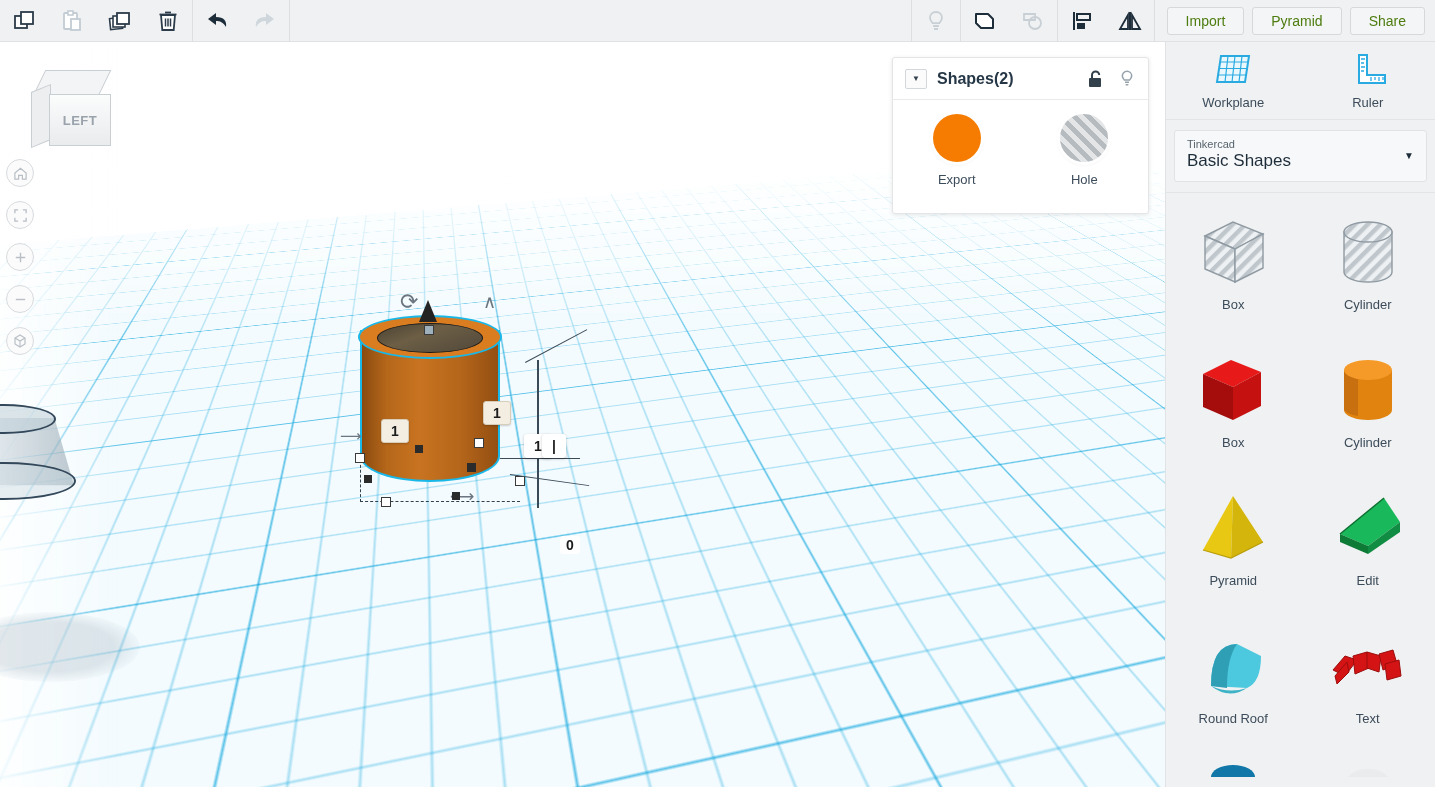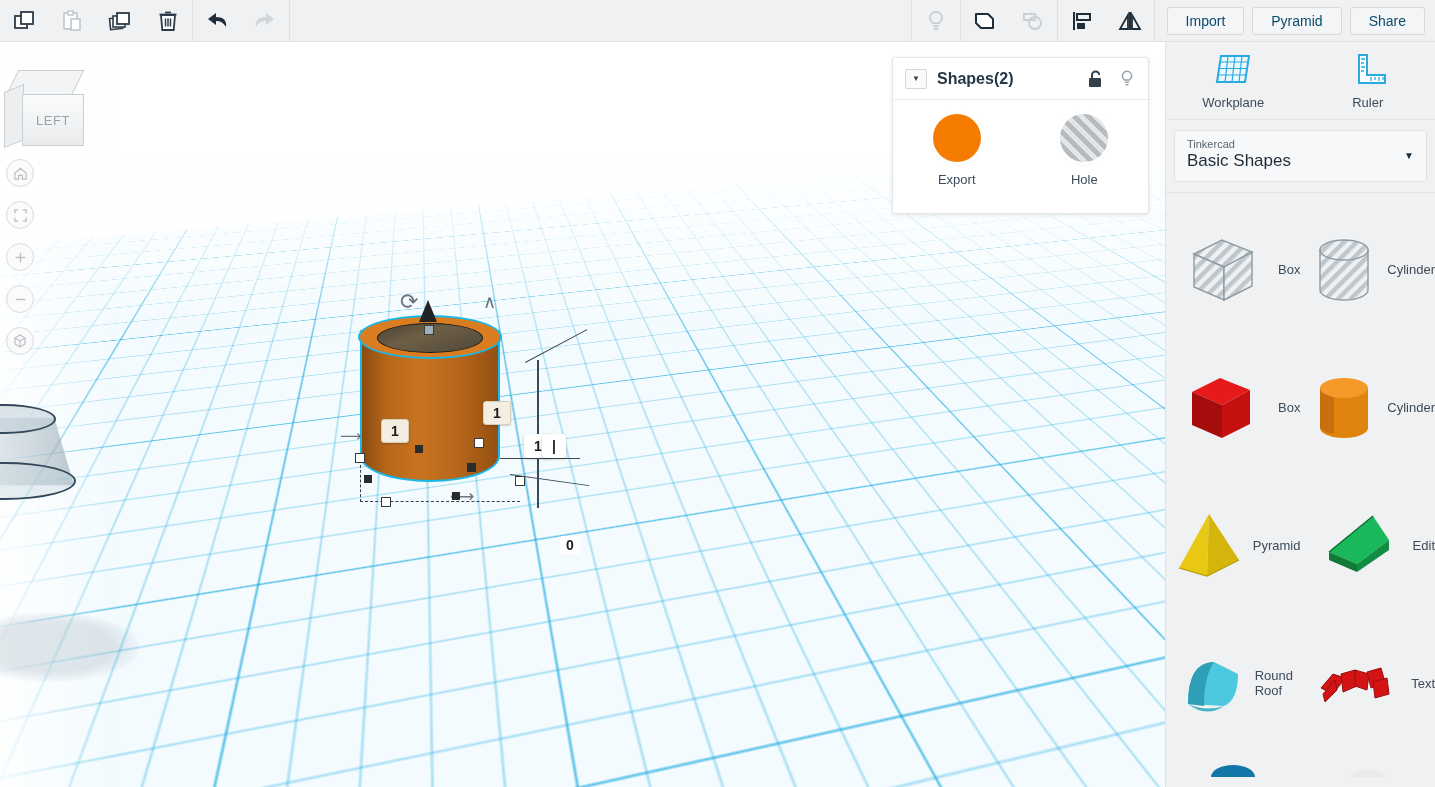--- a/index.html
+++ b/index.html
@@ -25,21 +25,21 @@
   .tb-btn {
     width: 48px; height: 42px;
     display: flex; align-items: center; justify-content: center;
     cursor: pointer;
   }
   .tb-btn.disabled { cursor: default; }
   .tb-spacer { flex: 1 1 auto; height: 42px; }
   .txt-btn {
     height: 28px; padding: 0 18px; margin-right: 8px;
     border: 1px solid #d6d8da; border-radius: 3px;
-    background: #f4f5f6; color: #0c4a6e;
+    background: #f4f5f6; color: #4d7c0f;
     font-size: 14px; line-height: 26px;
     cursor: pointer; white-space: nowrap;
   }
   .txt-btn:last-child { margin-right: 10px; }
 
   
   .canvas {
     position: absolute; top: 42px; left: 0;
     width: 1165px; height: 745px;
     background: #ffffff;
@@ -239,22 +239,22 @@
     border-bottom: 22px solid #232323;
   }
   .ring-marker {
     position: absolute; width: 16px; height: 10px;
     border: 2px solid #20262b; border-radius: 50%;
   }
   .hand-cursor { position: absolute; font-size: 19px; user-select: none; }
 
   
   .viewcube {
-    position: absolute; left: 4px; top: 28px;
-    width: 88px; height: 80px;
+    position: absolute; left: 31px; top: 28px;
+    width: 88px; height: 80px; font-weight: bold;
   }
   .vc-top {
     position: absolute; left: 8px; top: 0; width: 66px; height: 26px;
     background: #f3f4f5; border: 1px solid #c9ced2;
     transform: skewX(-26deg);
   }
   .vc-face {
     position: absolute; left: 18px; top: 24px; width: 62px; height: 52px;
     background: linear-gradient(180deg,#fbfcfc,#e9ebed);
     border: 1px solid #c9ced2;
@@ -373,21 +373,21 @@
   .sb-sel-caret {
     position: absolute; right: 12px; top: 19px;
     font-size: 10px; color: #1e2d3a;
   }
   .sb-divider { margin-top: 10px; border-top: 1px solid #e2e4e6; }
   .sb-grid {
     display: grid; grid-template-columns: 1fr 1fr;
     row-gap: 6px; padding-top: 12px;
   }
   .sb-cell {
-    display: flex; flex-direction: row; align-items: center;
+    display: flex; flex-direction: column; align-items: center;
     height: 132px; cursor: pointer;
   }
   .sb-cell-thumb {
     height: 96px; width: 100%;
     display: flex; align-items: center; justify-content: center;
   }
   .sb-cell-label { font-size: 13px; color: #3c4c5a; margin-top: -4px; }
 
   svg { display: block; }
 </style>

